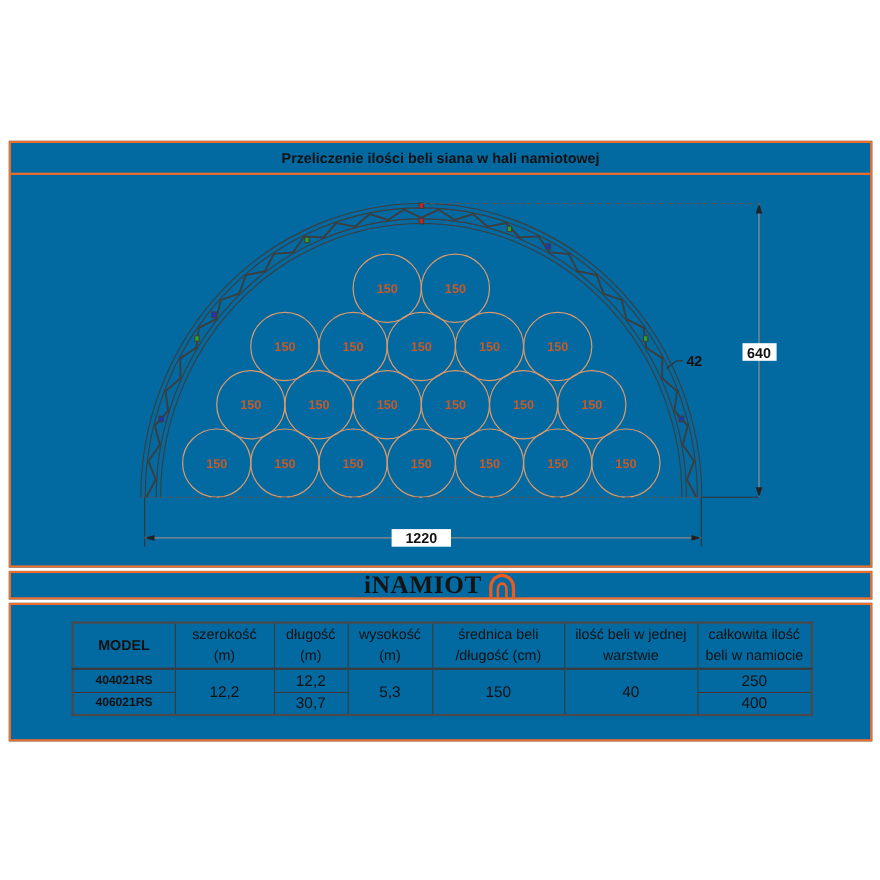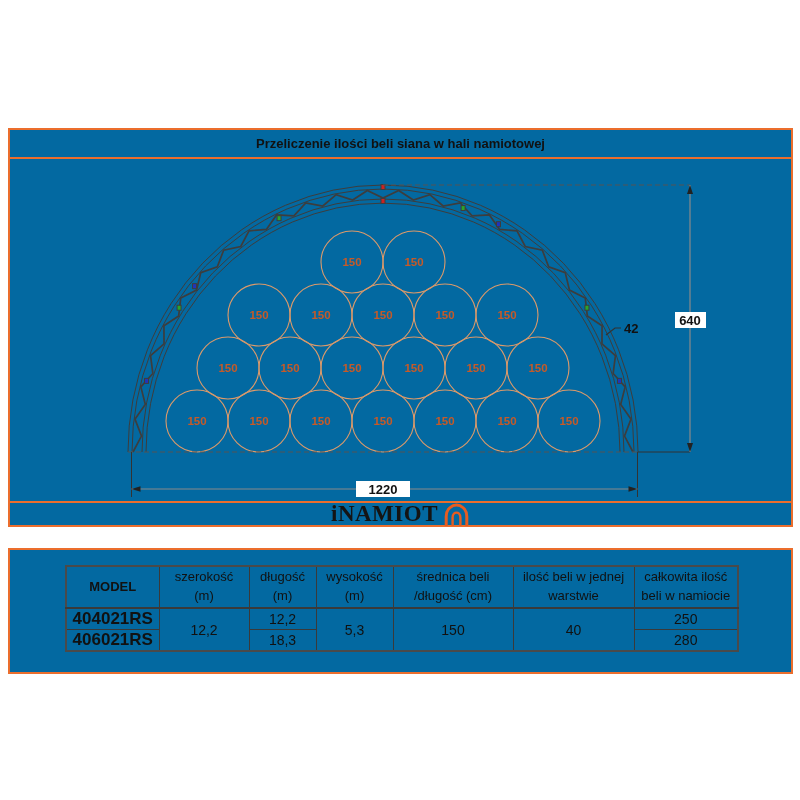--- a/index.html
+++ b/index.html
@@ -8,42 +8,42 @@
     font-family:"Liberation Sans",sans-serif;overflow:hidden;
     --accent:#EB6E2D;
   }
   .box{position:absolute;border:2px solid var(--accent);background:#0369a1;box-sizing:border-box;}
   .box-main{left:8px;top:128px;width:785px;height:388px;}
   .title-bar{
     height:29px;border-bottom:2px solid var(--accent);
     display:flex;align-items:center;justify-content:center;
     font-size:13px;font-weight:bold;color:#111;box-sizing:border-box;
   }
-  .box-logo{left:8px;top:501px;width:785px;height:26px;
+  .box-logo{left:8px;top:519px;width:785px;height:26px;
     display:flex;align-items:center;justify-content:center;gap:5px;}
   .logo-text{
     font-family:"Liberation Serif",serif;font-weight:bold;
     font-size:23px;color:#141414;letter-spacing:.5px;line-height:1;
     transform:translateY(-1px);
   }
   .logo-icon{display:block;}
   .box-table{left:8px;top:548px;width:785px;height:126px;}
   table.spec{
     border-collapse:collapse;margin:15px 0 0 55px;
     border:2px solid #4a4a4a;table-layout:fixed;
   }
   table.spec th,table.spec td{
     border:1px solid #3a3a3a;text-align:center;vertical-align:middle;
     color:#111;padding:0 2px;box-sizing:border-box;overflow:hidden;
   }
   table.spec th{font-weight:normal;font-size:13px;height:42px;line-height:1.45;}
   table.spec th.bold{font-weight:bold;margin-left:16px;}
   table.spec thead th{border-bottom:2px solid #3a3a3a;}
   table.spec td{font-size:14px;height:21px;}
-  table.spec td.model{font-weight:bold;font-size:17px;}
+  table.spec td.model{font-weight:bold;font-size:11px;}
   #diagram-svg{position:absolute;left:0;top:0;pointer-events:none;}
 </style>
 </head>
 <body>
 
 <div class="page" id="page" style="--accent: #EB6E2D; --logo-icon-color: #E85C20;">
 
   <div class="box box-main">
     <div class="title-bar">
       <span>Przeliczenie ilości beli siana w hali namiotowej</span>
@@ -86,22 +86,22 @@
             <td class="model">404021RS</td>
             <td rowspan="2">12,2</td>
             <td>12,2</td>
             <td rowspan="2">5,3</td>
             <td rowspan="2">150</td>
             <td rowspan="2">40</td>
             <td>250</td>
           </tr>
           <tr>
             <td class="model">406021RS</td>
-            <td>18,3</td>
-            <td>280</td>
+            <td>30,7</td>
+            <td>400</td>
           </tr>
         </tbody>
       </table>
   </div>
 
 <svg width="800" height="800" viewBox="0 0 800 800" id="diagram-svg">
       <g stroke="#3d3d3d" fill="none" stroke-width="1">
         <path d="M 128 452 A 255 267 0 0 1 638 452"></path>
         <path d="M 132 452 A 251 263 0 0 1 634 452"></path>
         <path d="M 142 452 A 241 253 0 0 1 624 452"></path>

